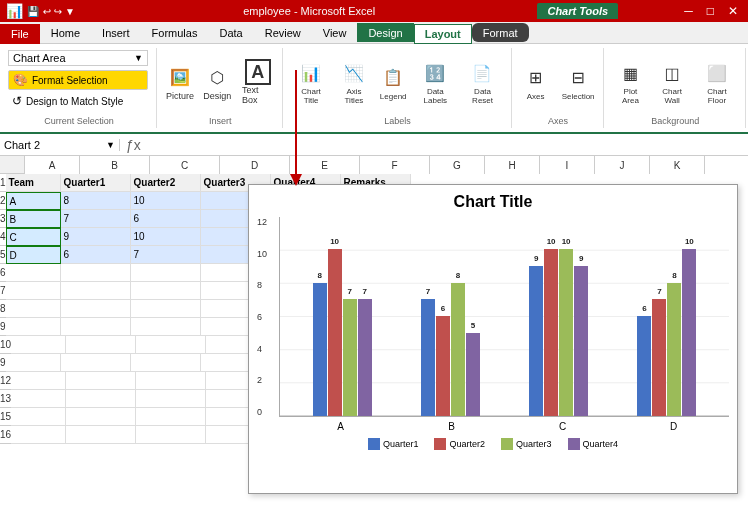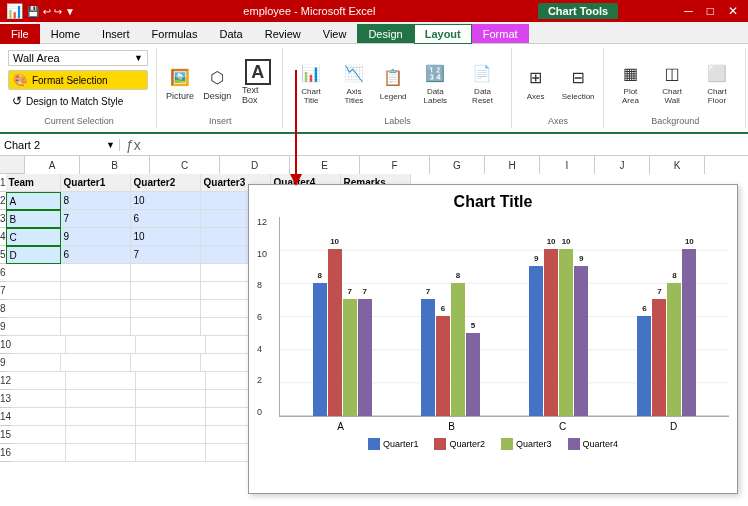--- a/index.html
+++ b/index.html
@@ -2,24 +2,24 @@
 <html><head>
   <meta charset="utf-8">
   <style>
     * { margin: 0; padding: 0; box-sizing: border-box; }
     body { font-family: 'Segoe UI', Arial, sans-serif; font-size: 11px; background: #fff; width: 748px; height: 506px; overflow: hidden; }
 
     
     .title-bar { display: flex; align-items: center; height: 22px; background: #c00000; color: white; font-size: 12px; }
     .title-bar-left { display: flex; gap: 4px; padding: 0 6px; align-items: center; }
     .title-bar-center { flex: 1; text-align: center; color: #f8f8f8; font-size: 11px; }
-    .chart-tools-tab { background: #217346; color: white; padding: 2px 10px; font-size: 11px; font-weight: bold; border-radius: 2px 2px 0 0; }
+    .chart-tools-tab { background: #217346; color: white; padding: 2px 10px; font-size: 11px; font-weight: bold; border-radius: 2px 2px 0 0; font-style: italic; }
 
     
-    .ribbon-tabs { display: flex; background: #f0f0f0; border-bottom: 1px solid #ccc; height: 22px; align-items: flex-end; }
+    .ribbon-tabs { display: flex; background: #f0f0f0; border-bottom: 1px solid #ccc; height: 22px; align-items: center; }
     .ribbon-tab { padding: 3px 10px; font-size: 11px; cursor: pointer; border: 1px solid transparent; border-bottom: none; }
     .ribbon-tab.active { background: white; border-color: #ccc; border-bottom: 1px solid white; position: relative; bottom: -1px; }
 
     
     .ribbon { display: flex; background: white; border-bottom: 2px solid #217346; height: 90px; padding: 4px 2px; gap: 2px; overflow: hidden; }
     .ribbon-group { display: flex; flex-direction: column; align-items: center; border-right: 1px solid #ddd; padding: 2px 6px; min-width: 60px; }
     .ribbon-group-label { font-size: 9px; color: #666; margin-top: auto; padding-top: 2px; text-align: center; }
     .ribbon-group-items { display: flex; gap: 2px; flex: 1; align-items: center; }
     .ribbon-btn { display: flex; flex-direction: column; align-items: center; cursor: pointer; padding: 2px 4px; border: 1px solid transparent; border-radius: 2px; font-size: 9px; color: #333; min-width: 32px; }
     .ribbon-icon { width: 28px; height: 28px; display: flex; align-items: center; justify-content: center; font-size: 16px; }
@@ -73,29 +73,29 @@
 <div class="ribbon-tabs">
   <div class="ribbon-tab active" style="background:#c00000;color:white;border-color:#c00000;">File</div>
   <div class="ribbon-tab">Home</div>
   <div class="ribbon-tab">Insert</div>
   <div class="ribbon-tab">Formulas</div>
   <div class="ribbon-tab">Data</div>
   <div class="ribbon-tab">Review</div>
   <div class="ribbon-tab">View</div>
   <div class="ribbon-tab" style="background:#217346;color:white;">Design</div>
   <div class="ribbon-tab active" style="background:white;border-color:#217346;font-weight:bold;color:#217346;">Layout</div>
-  <div class="ribbon-tab" style="background:#d946ef;color:white;">Format</div>
+  <div class="ribbon-tab" style="background:#404040;color:white;border-radius:6px;">Format</div>
 </div>
 
 <div class="ribbon">
 
   <div class="ribbon-group" style="min-width:155px;">
     <div class="ribbon-group-items" style="flex-direction:column;align-items:flex-start;gap:2px;width:100%;">
       <div class="dropdown-select" style="width:140px;margin-bottom:2px;">
-        <span>Wall Area</span>
+        <span>Chart Area</span>
         <span class="dropdown-arrow">▼</span>
       </div>
       <div class="cmd-btn" style="background:#ffd700;border:1px solid #ccc;border-radius:2px;width:140px;">
         <span style="font-size:12px;">🎨</span>
         <span>Format Selection</span>
       </div>
       <div class="cmd-btn" style="width:140px;">
         <span style="font-size:12px;">↺</span>
         <span>Design to Match Style</span>
       </div>
@@ -326,29 +326,20 @@
       <div style="display:flex;">
           <div class="row-header">13</div>
           <div class="cell" style="width:55px;"></div>
           <div class="cell" style="width:70px;"></div>
           <div class="cell" style="width:70px;"></div>
           <div class="cell" style="width:70px;"></div>
           <div class="cell" style="width:70px;"></div>
           <div class="cell" style="width:70px;"></div>
         </div>
       <div style="display:flex;">
-          <div class="row-header">14</div>
-          <div class="cell" style="width:55px;"></div>
-          <div class="cell" style="width:70px;"></div>
-          <div class="cell" style="width:70px;"></div>
-          <div class="cell" style="width:70px;"></div>
-          <div class="cell" style="width:70px;"></div>
-          <div class="cell" style="width:70px;"></div>
-        </div>
-      <div style="display:flex;">
           <div class="row-header">15</div>
           <div class="cell" style="width:55px;"></div>
           <div class="cell" style="width:70px;"></div>
           <div class="cell" style="width:70px;"></div>
           <div class="cell" style="width:70px;"></div>
           <div class="cell" style="width:70px;"></div>
           <div class="cell" style="width:70px;"></div>
         </div>
       <div style="display:flex;">
           <div class="row-header">16</div>

